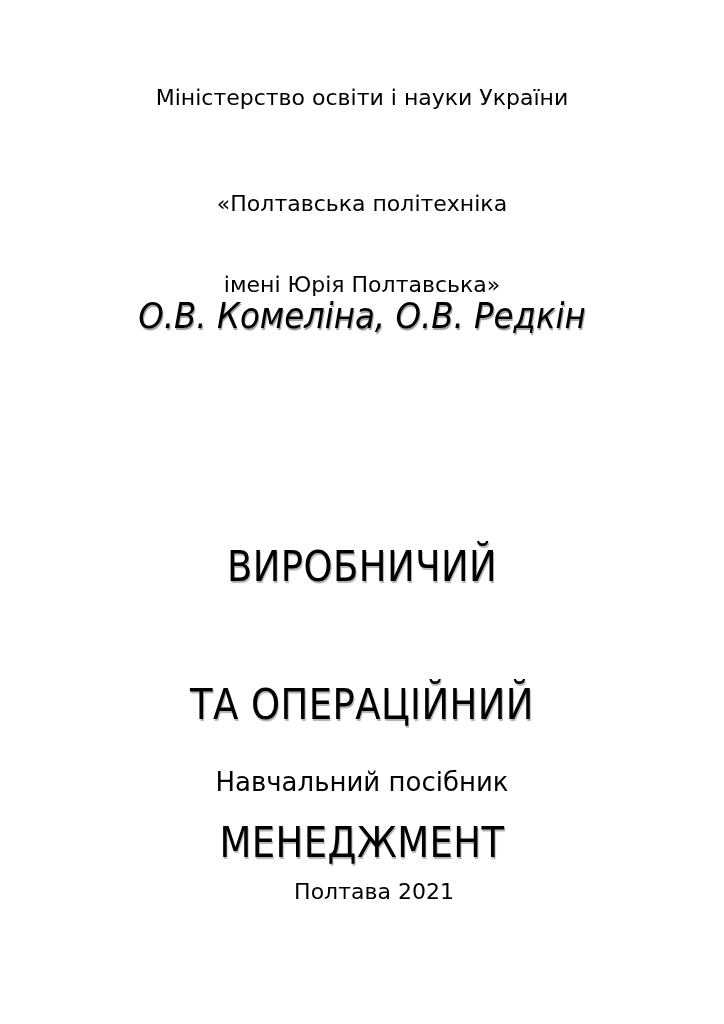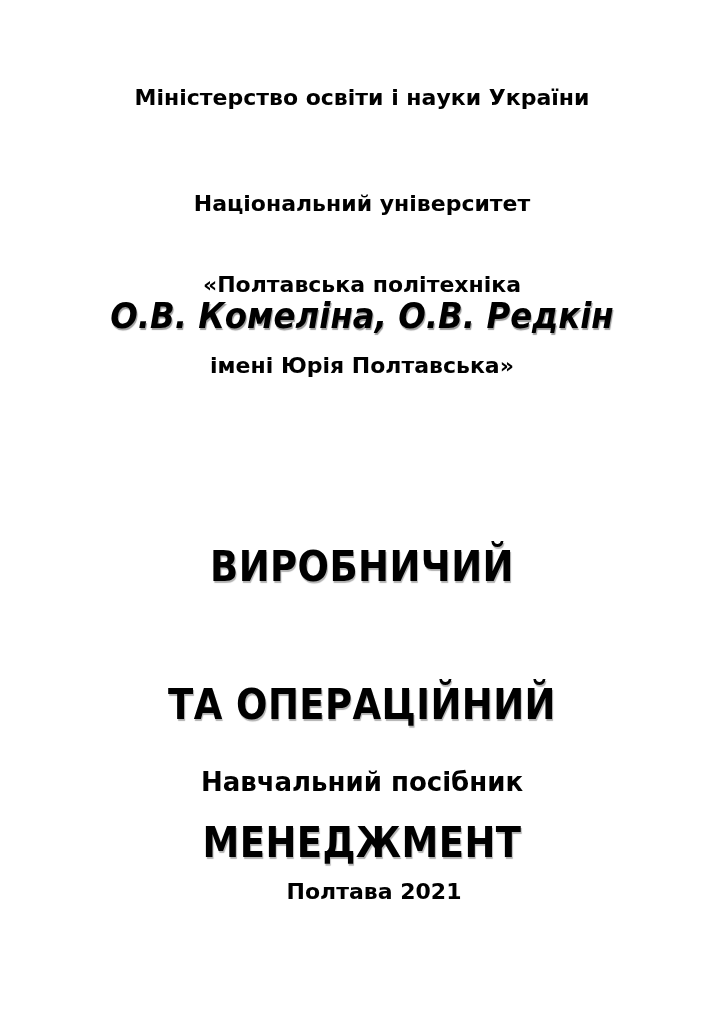--- a/index.html
+++ b/index.html
@@ -9,21 +9,21 @@
     background: #ffffff;
   }
   .page {
     position: relative;
     width: 724px;
     height: 1024px;
     margin: 0 auto;
     background: var(--bg-color, #ffffff);
     color: var(--text-color, #000000);
     font-family: "DejaVu Sans", "Liberation Sans", sans-serif;
-    font-weight: bold;
+    font-weight: normal;
     overflow: hidden;
   }
   .tblock {
     position: absolute;
     left: 0;
     right: 0;
     text-align: center;
     white-space: pre;
   }
   .ministry {
@@ -67,21 +67,20 @@
   }
 </style>
 </head>
 <body>
 
 <div class="page" style="--text-color: #000000; --bg-color: #ffffff; --shadow-color: #9e9e9e; --title-shadow-color: #b3b3b3;">
 
   <div class="tblock ministry">Міністерство освіти і науки України</div>
 
   <div class="tblock university">
-    <div>Національний університет</div>
     <div>«Полтавська політехніка</div>
     <div>імені Юрія Полтавська»</div>
   </div>
 
   <div class="tblock authors">О.В. Комеліна, О.В. Редкін</div>
 
   <div class="tblock book-title">
     <div>ВИРОБНИЧИЙ</div>
     <div>ТА ОПЕРАЦІЙНИЙ</div>
     <div>МЕНЕДЖМЕНТ</div>

